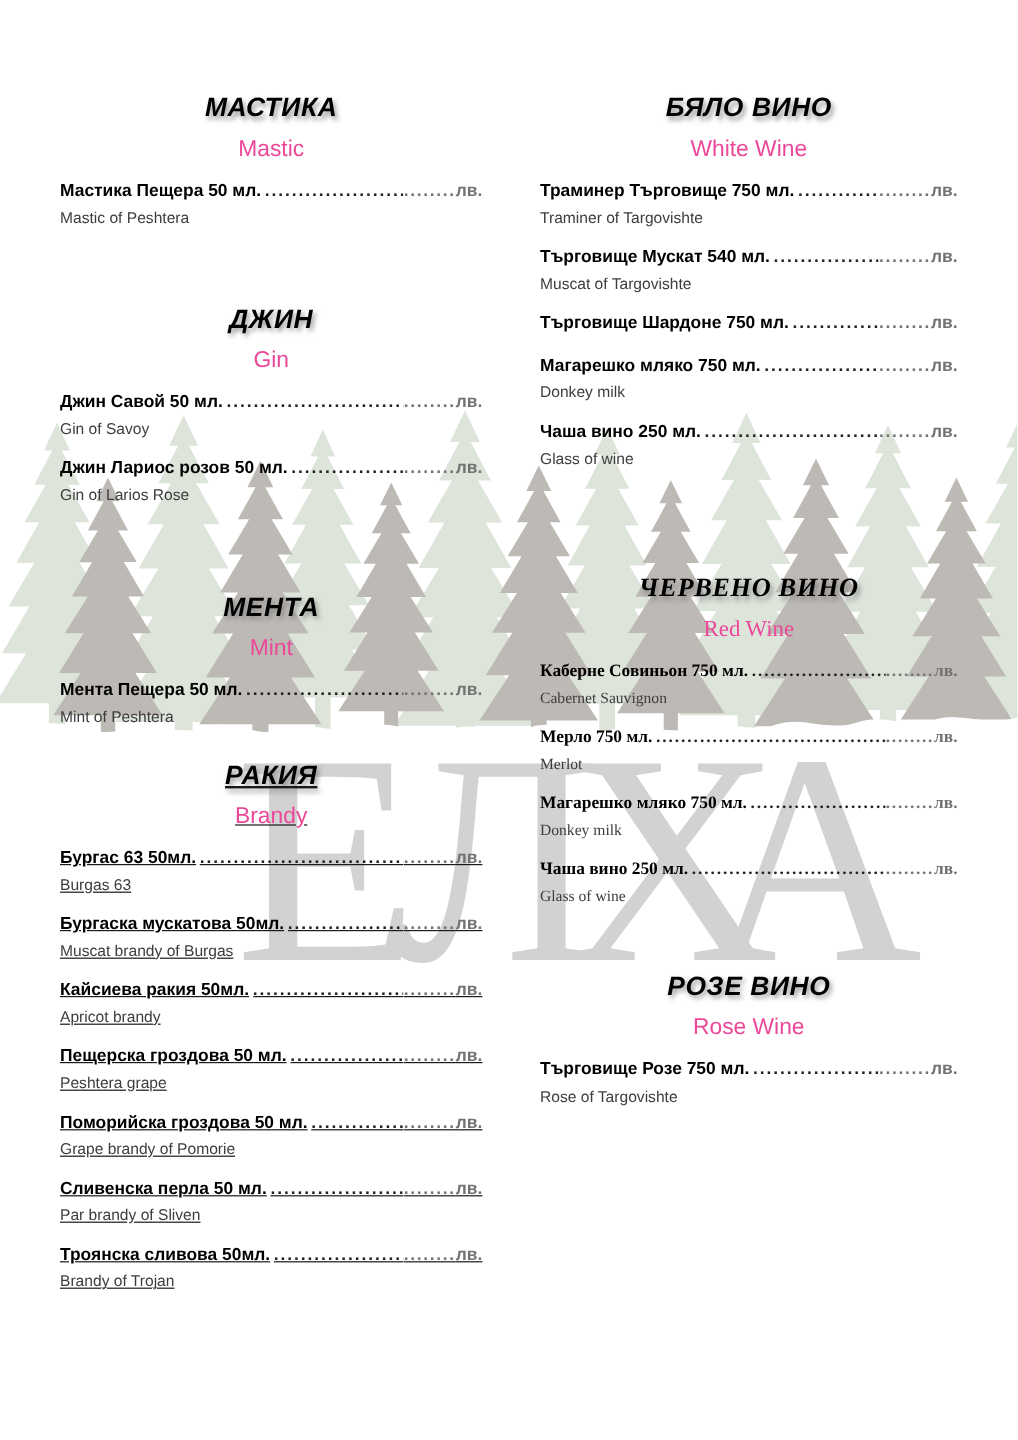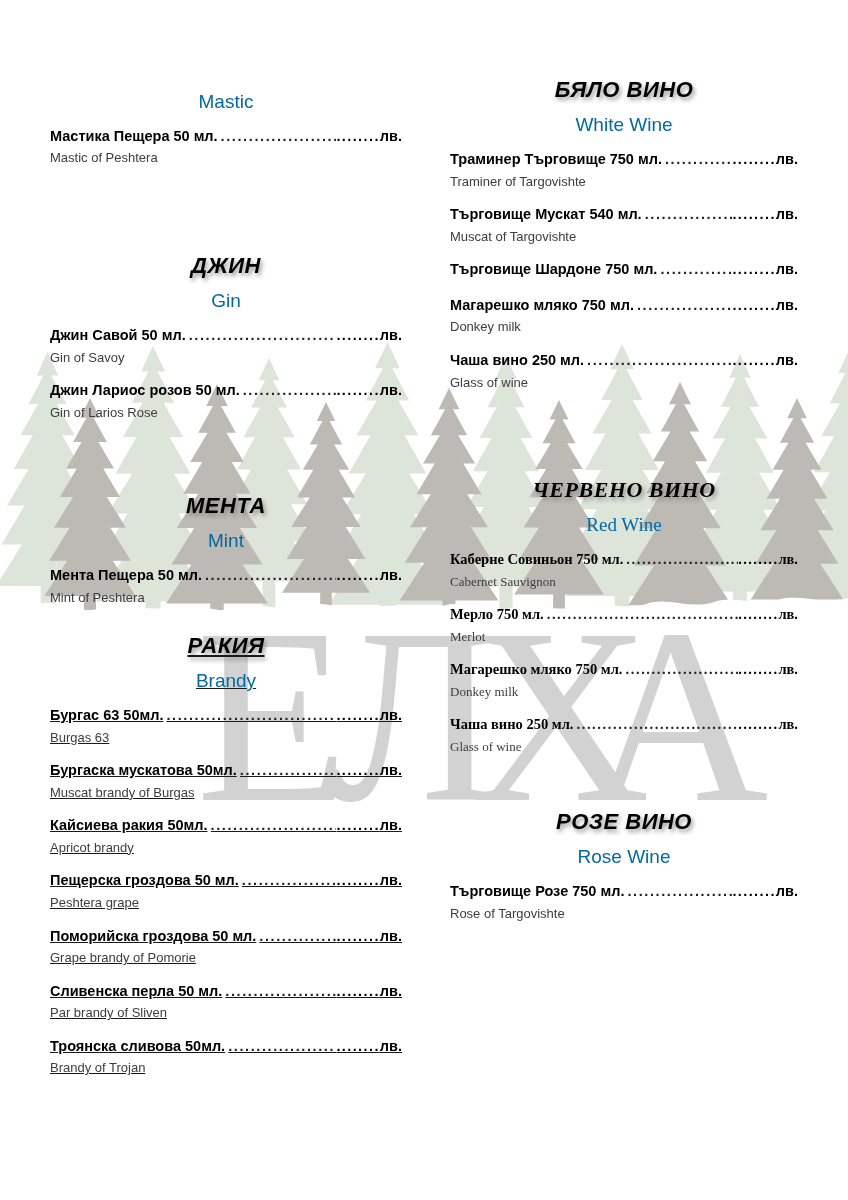--- a/index.html
+++ b/index.html
@@ -53,21 +53,21 @@
     font-size: 22px;
     letter-spacing: 0.5px;
     color: #000;
     text-shadow: 2px 3px 4px rgba(120,120,120,0.75);
     line-height: 1.05;
   }
   .sec-sub {
     text-align: center;
     font-size: 19px;
     font-weight: 400;
-    color: #0369a1;
+    color: #ec4899;
     margin-top: 14px;
     line-height: 1.1;
   }
 
   .items { margin-top: 14px; }
 
   .item { margin-bottom: 16px; }
 
   .item-line {
     display: flex;
@@ -88,21 +88,21 @@
     margin-left: 3px;
     font-weight: bold;
   }
   .leader::after {
     content: "...............................................................................";
   }
   .tail {
     flex: 0 0 auto;
     letter-spacing: 1.4px;
     font-weight: bold;
-    color: #000000;
+    color: #737373;
   }
   .currency { letter-spacing: 0; }
 
   .item-en {
     font-size: 13px;
     font-weight: 400;
     color: #3d3d3d;
     margin-top: 4px;
     line-height: 1.2;
   }
@@ -167,20 +167,21 @@
     <text class="wm-letter" x="196" y="800">Е</text>
     <text class="wm-letter" x="330" y="800">Л</text>
     <text class="wm-letter" x="470" y="800" fill="#ececec">Х</text>
     <text class="wm-letter" x="588" y="800">А</text>
   </svg>
 </div>
 
 <div id="page">
   <div class="column col-left" id="col-left">
       <div class="section" style="position: absolute; top: 78px; left: 0px; width: 100%;">
+        <div class="sec-title">МАСТИКА</div>
         <div class="sec-sub">Mastic</div>
         <div class="items">
           <div class="item">
             <div class="item-line">
               <span class="item-name">Мастика Пещера 50 мл.</span>
               <span class="leader"></span>
               <span class="tail"> ........<span class="currency">лв.</span></span>
             </div>
             <div class="item-en">Mastic of Peshtera</div>
           </div>

